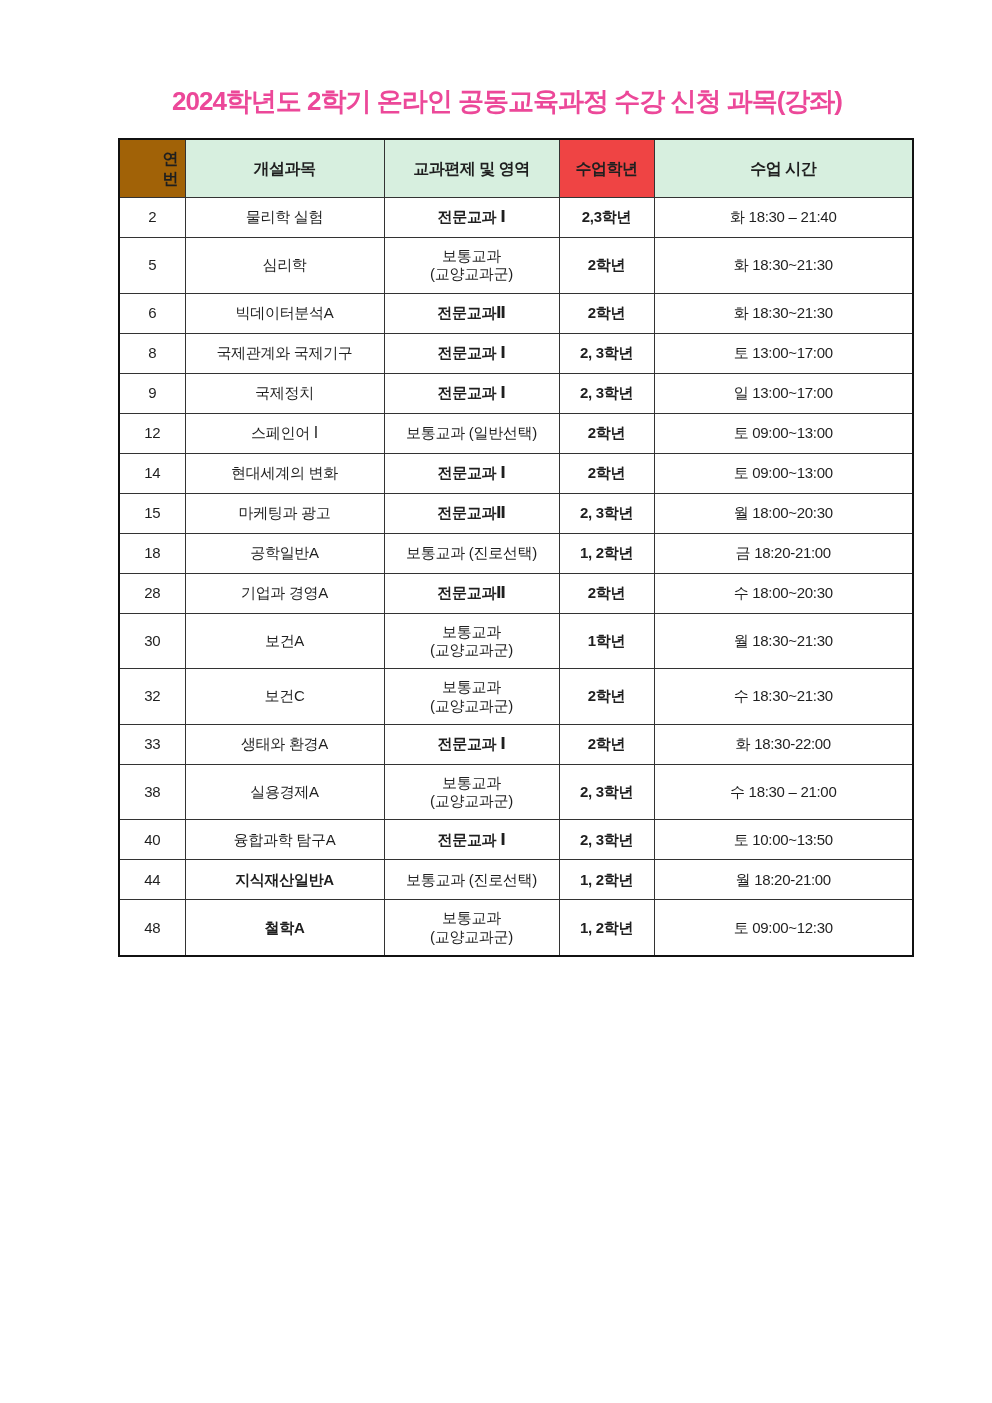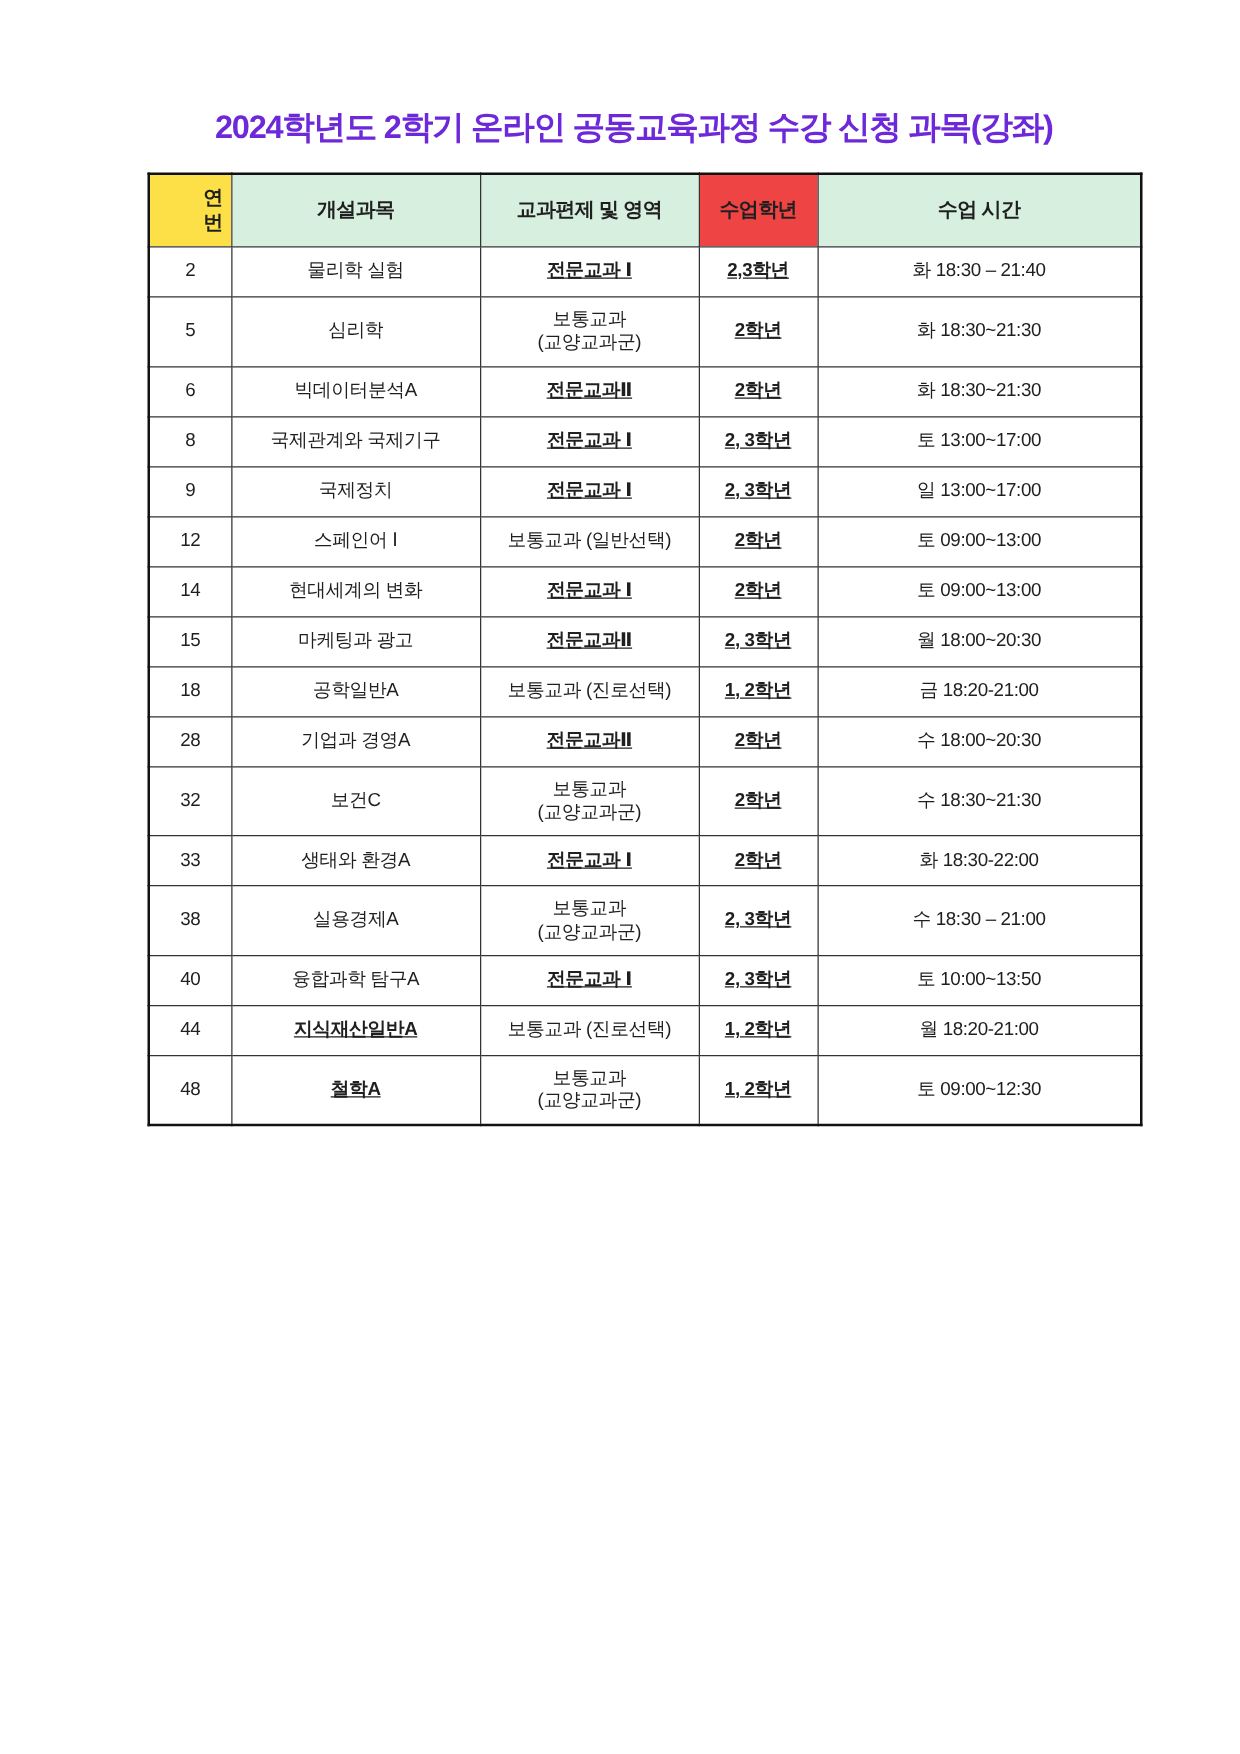--- a/index.html
+++ b/index.html
@@ -18,21 +18,21 @@
   }
   .doc-title {
     margin: 0;
     padding-top: 84px;
     width: 794px;
     margin-left: 110px;
     text-align: center;
     font-size: 26px;
     font-weight: bold;
     letter-spacing: -1px;
-    color: #6d28d9;
+    color: #ec4899;
     white-space: nowrap;
   }
   table.course-table {
     border-collapse: collapse;
     table-layout: fixed;
     width: 794px;
     margin-left: 118px;
     margin-top: 19px;
     border: 2px solid #111111;
   }
@@ -49,21 +49,21 @@
     height: 22px;
     font-size: 16px;
     font-weight: bold;
     letter-spacing: -0.5px;
   }
   .course-table td {
     height: 21px; 
     letter-spacing: -0.3px;
   }
   .course-table td.c-curriculum { white-space: pre-line; }
-  .course-table td.b { font-weight: bold; text-decoration: underline; }
+  .course-table td.b { font-weight: bold; }
   col.w-no   { width: 66px; }
   col.w-sub  { width: 199px; }
   col.w-cur  { width: 175px; }
   col.w-gra  { width: 95px; }
   col.w-time { width: 259px; }
 </style>
 </head>
 <body>
 
 <div class="page">
@@ -73,21 +73,21 @@
   <table class="course-table">
     <colgroup>
       <col class="w-no">
         <col class="w-sub">
         <col class="w-cur">
         <col class="w-gra">
         <col class="w-time">
     </colgroup>
     <thead>
       <tr>
-        <th style="background: #fde047; padding-left: 40px;">연번</th>
+        <th style="background: #a16207; padding-left: 40px;">연번</th>
         <th style="background: rgb(215, 239, 223);">개설과목</th>
         <th style="background: rgb(215, 239, 223); text-align: center;">교과편제 및 영역</th>
         <th style="background: #ef4444;">수업학년</th>
         <th style="background: rgb(215, 239, 223); margin-top: 40px;">수업 시간</th>
       </tr>
     </thead>
     <tbody>
         <tr>
       <td class="c-no">2</td>
       <td class="c-subject">물리학 실험</td>
@@ -153,20 +153,28 @@
       <td class="c-time">금 18:20-21:00</td>
     </tr>
         <tr>
       <td class="c-no">28</td>
       <td class="c-subject">기업과 경영A</td>
       <td class="c-curriculum b">전문교과Ⅱ</td>
       <td class="c-grade b">2학년</td>
       <td class="c-time">수 18:00~20:30</td>
     </tr>
         <tr>
+      <td class="c-no">30</td>
+      <td class="c-subject">보건A</td>
+      <td class="c-curriculum">보통교과
+(교양교과군)</td>
+      <td class="c-grade b">1학년</td>
+      <td class="c-time">월 18:30~21:30</td>
+    </tr>
+        <tr>
       <td class="c-no">32</td>
       <td class="c-subject">보건C</td>
       <td class="c-curriculum">보통교과
 (교양교과군)</td>
       <td class="c-grade b">2학년</td>
       <td class="c-time">수 18:30~21:30</td>
     </tr>
         <tr>
       <td class="c-no">33</td>
       <td class="c-subject">생태와 환경A</td>

